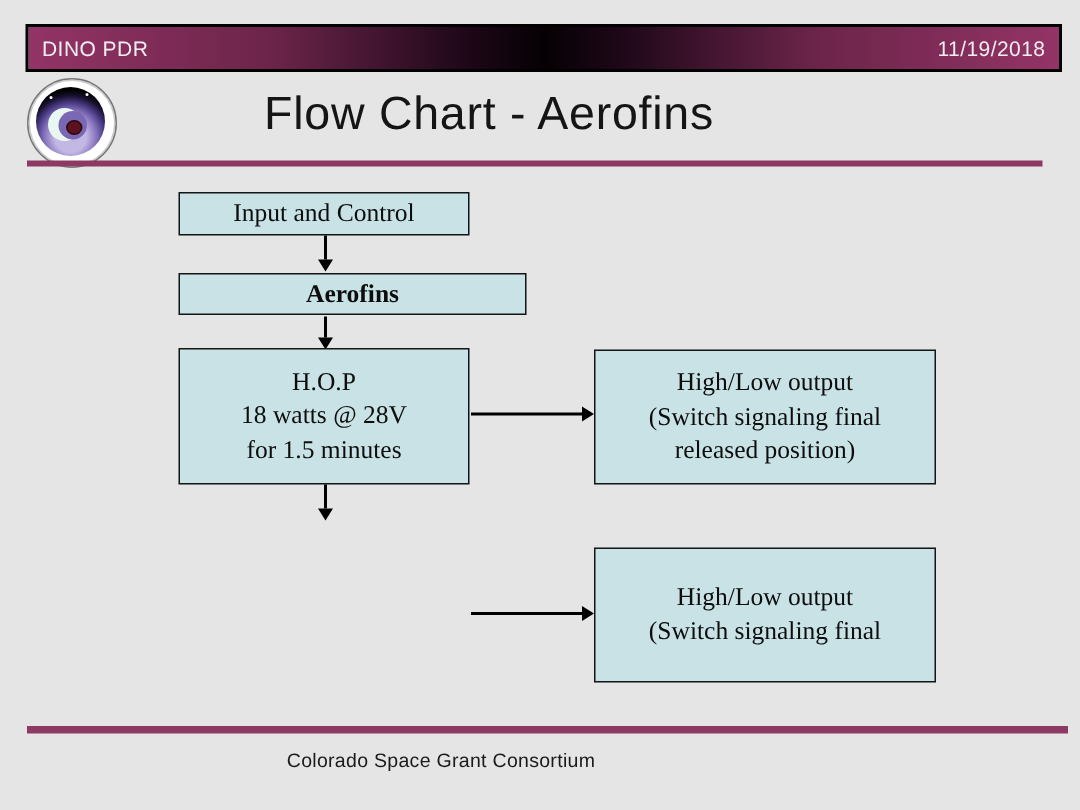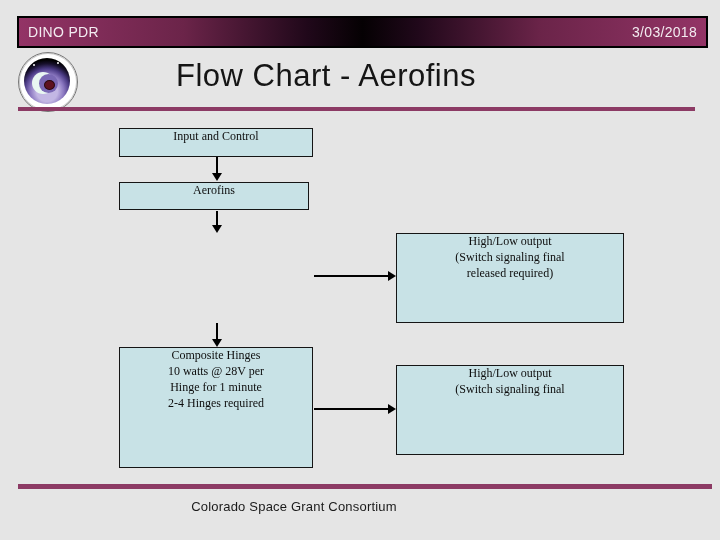--- a/index.html
+++ b/index.html
@@ -43,26 +43,26 @@
   .page-title{
     position:absolute;left:0;top:58px;width:652px;text-align:center;
     font-size:31px;color:#151515;letter-spacing:.5px;
   }
   .title-rule{
     position:absolute;left:18px;top:107px;width:677px;height:4px;background:#8c3a64;
   }
   
   .fbox{
     position:absolute;box-sizing:border-box;background:#c8e2e6;border:1.5px solid #151515;
-    display:flex;flex-direction:column;align-items:center;justify-content:flex-start;
-    font-family:"Liberation Serif",serif;font-size:12px;line-height:1.33;color:#0d0d0d;
+    display:flex;flex-direction:column;align-items:center;justify-content:center;
+    font-family:"Liberation Serif",serif;font-size:17px;line-height:1.33;color:#0d0d0d;
     text-align:center;
   }
   .b-input   {left:119px;top:128px;width:194px;height:29px;}
-  .b-aerofins{left:119px;top:182px;width:190px;height:28px;}
+  .b-aerofins{left:119px;top:182px;width:232px;height:28px;font-weight:bold;}
   .b-hop     {left:119px;top:232px;width:194px;height:91px;}
   .b-released{left:396px;top:233px;width:228px;height:90px;}
   .b-hinges  {left:119px;top:347px;width:194px;height:121px;}
   .b-deployed{left:396px;top:365px;width:228px;height:90px;}
   
   .varrow{position:absolute;width:2px;background:#000;}
   .varrow::after{
     content:'';position:absolute;bottom:-8px;left:-4px;width:0;height:0;
     border-left:5px solid transparent;border-right:5px solid transparent;border-top:8px solid #000;
   }
@@ -105,21 +105,21 @@
     clip-path:polygon(0 100%,0 45%,18% 20%,38% 65%,58% 30%,78% 70%,100% 50%,100% 100%);
   }
 </style>
 </head>
 <body>
 
 <div class="slide">
 
   <div class="header-bar">
     <span>DINO PDR</span>
-    <span>3/03/2018</span>
+    <span>11/19/2018</span>
   </div>
 
   <div class="patch">
     <div class="patch-inner">
       <div class="patch-star" style="left:9px;top:6px;"></div>
       <div class="patch-star" style="left:33px;top:4px;"></div>
       <div class="patch-crescent">
         <div class="patch-crescent-cut"></div>
       </div>
       <div class="patch-core"></div>
@@ -134,37 +134,36 @@
   </div>
 
   <div class="varrow va1"></div>
 
   <div class="fbox b-aerofins">
     <div>Aerofins</div>
   </div>
 
   <div class="varrow va2"></div>
 
+  <div class="fbox b-hop">
+    <div>H.O.P</div>
+    <div>18 watts @ 28V</div>
+    <div>for 1.5 minutes</div>
+  </div>
 
   <div class="harrow ha1"></div>
 
   <div class="fbox b-released">
     <div>High/Low output</div>
     <div>(Switch signaling final</div>
-    <div>released required)</div>
+    <div>released position)</div>
   </div>
 
   <div class="varrow va3"></div>
 
-  <div class="fbox b-hinges">
-    <div>Composite Hinges</div>
-    <div>10 watts @ 28V per</div>
-    <div>Hinge for 1 minute</div>
-    <div>2-4 Hinges required</div>
-  </div>
 
   <div class="harrow ha2"></div>
 
   <div class="fbox b-deployed">
     <div>High/Low output</div>
     <div>(Switch signaling final</div>
   </div>
 
   <div class="footer-rule"></div>
   <div class="footer-text">Colorado Space Grant Consortium</div>

